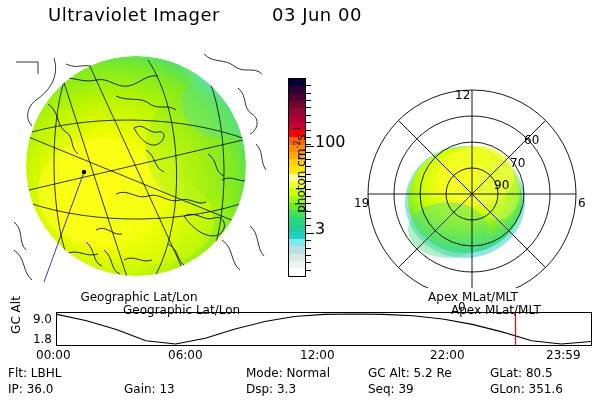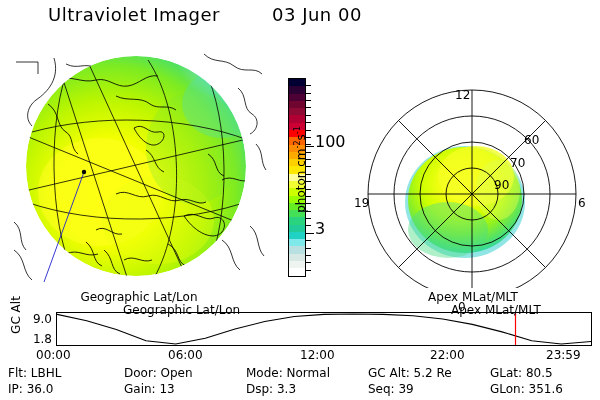--- a/index.html
+++ b/index.html
@@ -286,21 +286,20 @@
   <span style="left:36px;">00:00</span>
   <span style="left:168px;">06:00</span>
   <span style="left:300px;">12:00</span>
   <span style="left:430px;">22:00</span>
   <span style="left:546px;">23:59</span>
 </div>
 
 <div id="status" class="abs">
   <span class="cell r1 c1">Flt: LBHL</span>
   <span class="cell r2 c1">IP: 36.0</span>
-  <span class="cell r1 c2">Door: Open</span>
   <span class="cell r2 c2">Gain: 13</span>
   <span class="cell r1 c3">Mode: Normal</span>
   <span class="cell r2 c3">Dsp:    3.3</span>
   <span class="cell r1 c4">GC Alt: 5.2 Re</span>
   <span class="cell r2 c4">Seq: 39</span>
   <span class="cell r1 c5">GLat:  80.5</span>
   <span class="cell r2 c5">GLon: 351.6</span>
 </div>
 
 </body></html>

